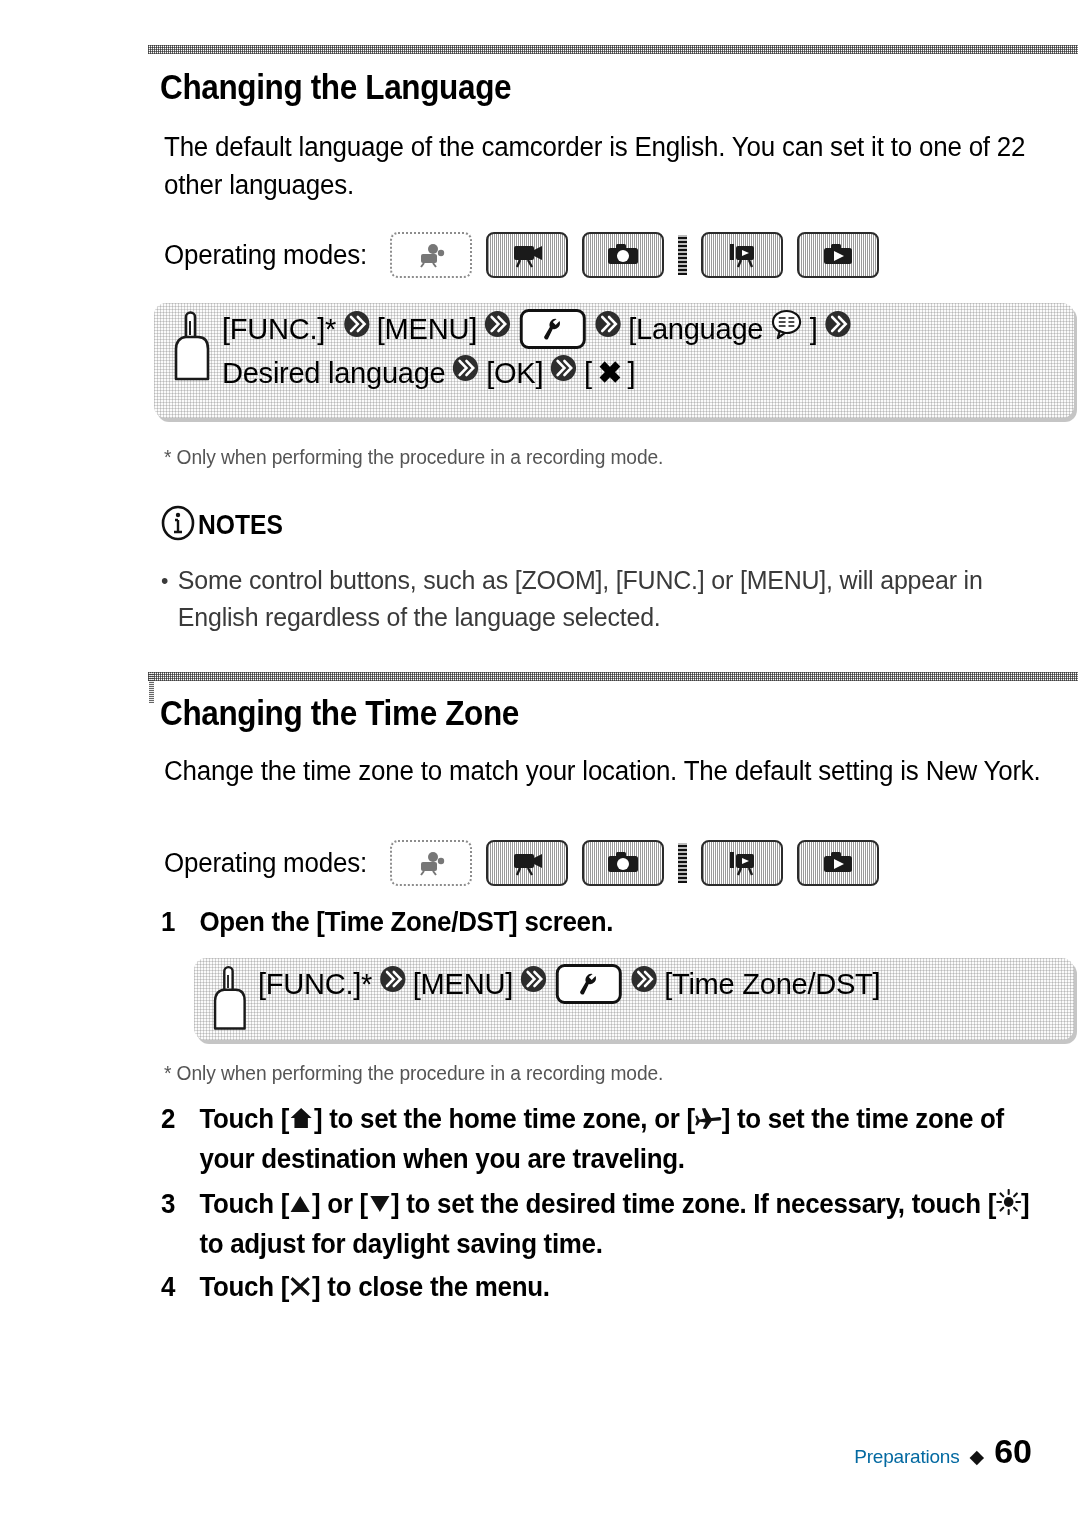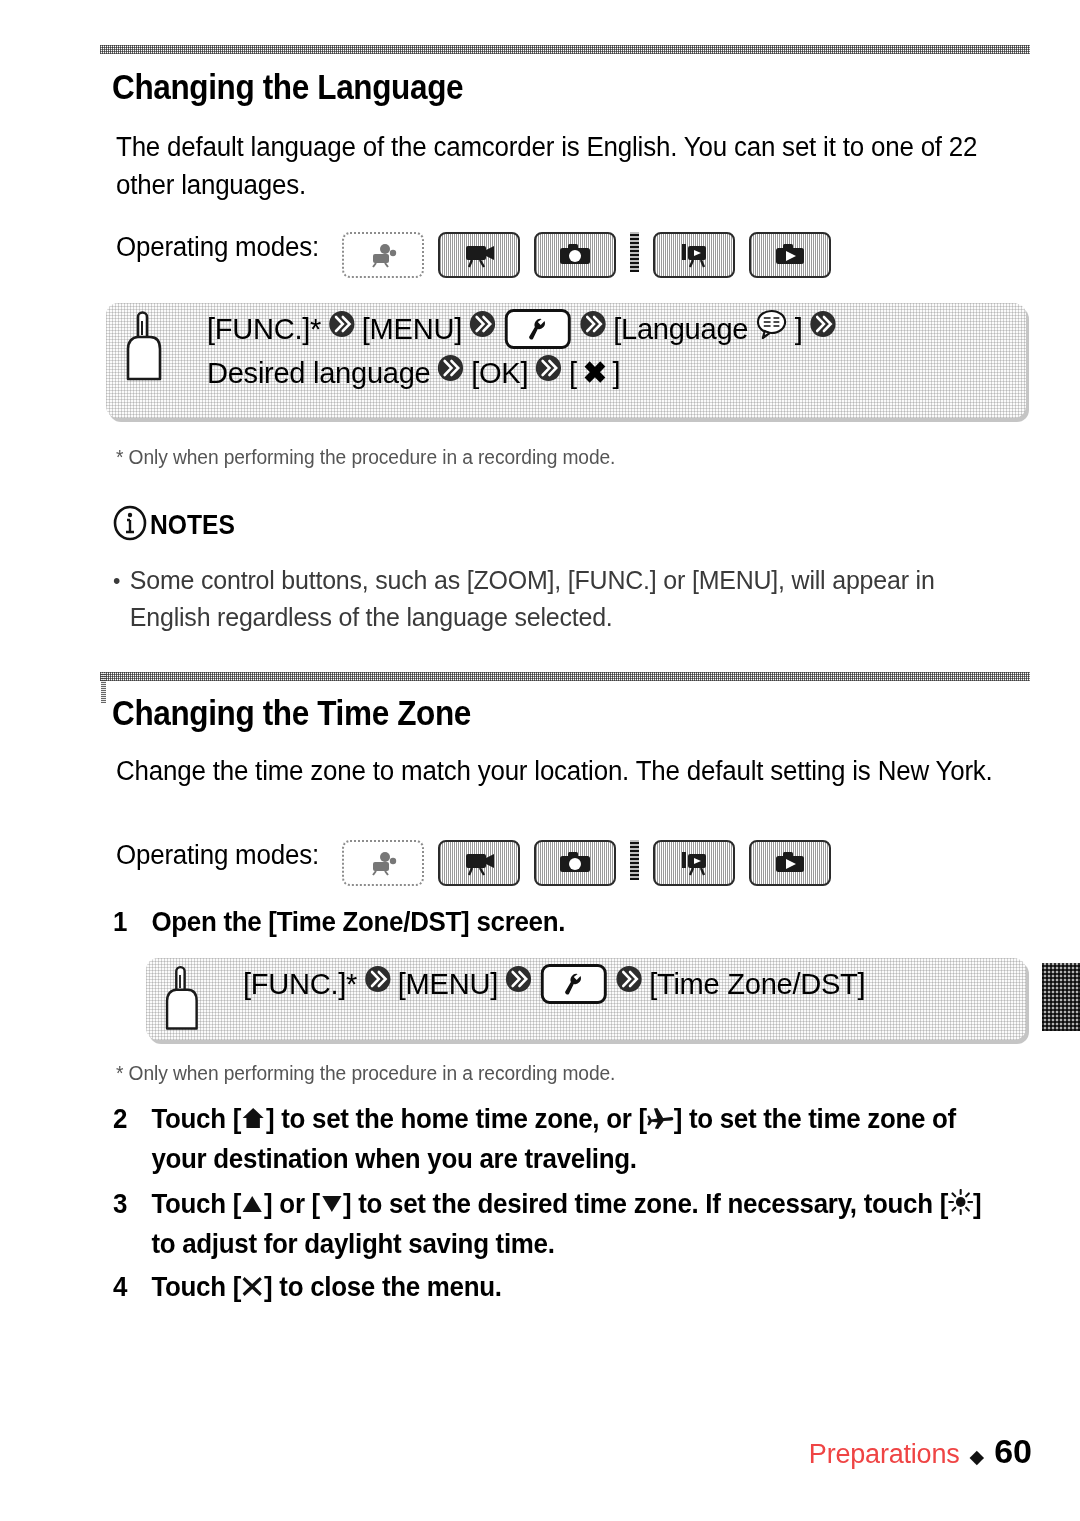--- a/index.html
+++ b/index.html
@@ -5,21 +5,21 @@
   html,body{margin:0;padding:0;}
   body{
     width:1080px;height:1521px;
     background:#ffffff;
     font-family:"Liberation Sans", sans-serif;
     color:#000;
     position:relative;
     overflow:hidden;
     -webkit-font-smoothing:none;
   }
-  .page{position:absolute;inset:0;}
+  .page{position:absolute;inset:0;margin-left:48px;}
 
   
   .rule-top{
     position:absolute;left:100px;top:45px;width:930px;height:9px;
     background:
       repeating-linear-gradient(90deg,#4a4a4a 0 1px,#ffffff 1px 2px),
       repeating-linear-gradient(0deg,#6b6b6b 0 1px,#ffffff 1px 2px);
     background-blend-mode:multiply;
     opacity:.85;
   }
@@ -58,21 +58,21 @@
     line-height:38px;
     letter-spacing:-0.2px;
     width:920px;
     transform:scaleX(.96);
     transform-origin:left top;
   }
   #p-language{top:128px;}
   #p-timezone{top:752px;}
 
   
-  .opmodes{position:absolute;left:116px;display:flex;gap:3px;}
+  .opmodes{position:absolute;left:116px;display:flex;align-items:center;gap:3px;}
   #opmodes-1{top:232px;}
   #opmodes-2{top:840px;}
   .opmodes-label{
     font-size:27px;letter-spacing:-0.2px;margin-right:12px;white-space:nowrap;
     transform:scaleX(.96);transform-origin:left center;
   }
   .mode-chip{
     width:78px;height:42px;border-radius:8px;
     display:flex;align-items:center;justify-content:center;
     margin-right:11px;position:relative;
@@ -95,21 +95,21 @@
 
   
   .procbox{
     position:absolute;
     background:
       repeating-linear-gradient(90deg,rgba(120,120,120,.30) 0 1px,rgba(255,255,255,0) 1px 3px),
       repeating-linear-gradient(0deg,rgba(120,120,120,.28) 0 1px,rgba(255,255,255,0) 1px 3px),
       #fbfbfb;
     border-radius:12px;
     box-shadow:3px 4px 0 rgba(90,90,90,.35);
-    display:flex;align-items:flex-start;gap:33px;
+    display:flex;align-items:flex-start;
   }
   #proc-language{left:106px;top:303px;width:920px;height:115px;}
   #proc-timezone{left:146px;top:958px;width:880px;height:82px;}
   .proc-hand{flex:0 0 auto;margin:4px 6px 0 10px;}
   .proc-lines{
     padding-top:4px;
     font-size:30px;
     line-height:44px;
     letter-spacing:-0.3px;
     white-space:nowrap;
@@ -173,21 +173,21 @@
       repeating-linear-gradient(90deg,#3a3a3a 0 2px,#d6d6d6 2px 4px),
       repeating-linear-gradient(0deg,#3a3a3a 0 2px,#d6d6d6 2px 4px);
     background-blend-mode:multiply;
   }
 
   
   .footer{
     position:absolute;right:48px;top:1432px;
     display:flex;align-items:baseline;gap:10px;
   }
-  .footer-label{font-size:27px;color:#ef4444;letter-spacing:-0.2px;}
+  .footer-label{font-size:19px;color:#0369a1;letter-spacing:-0.2px;}
   .footer-diamond{font-size:19px;color:#111;}
   .footer-page{font-size:34px;font-weight:bold;color:#000;}
 </style>
 </head>
 <body>
 
 <div class="page">
 
   <div class="rule-top"></div>
 

